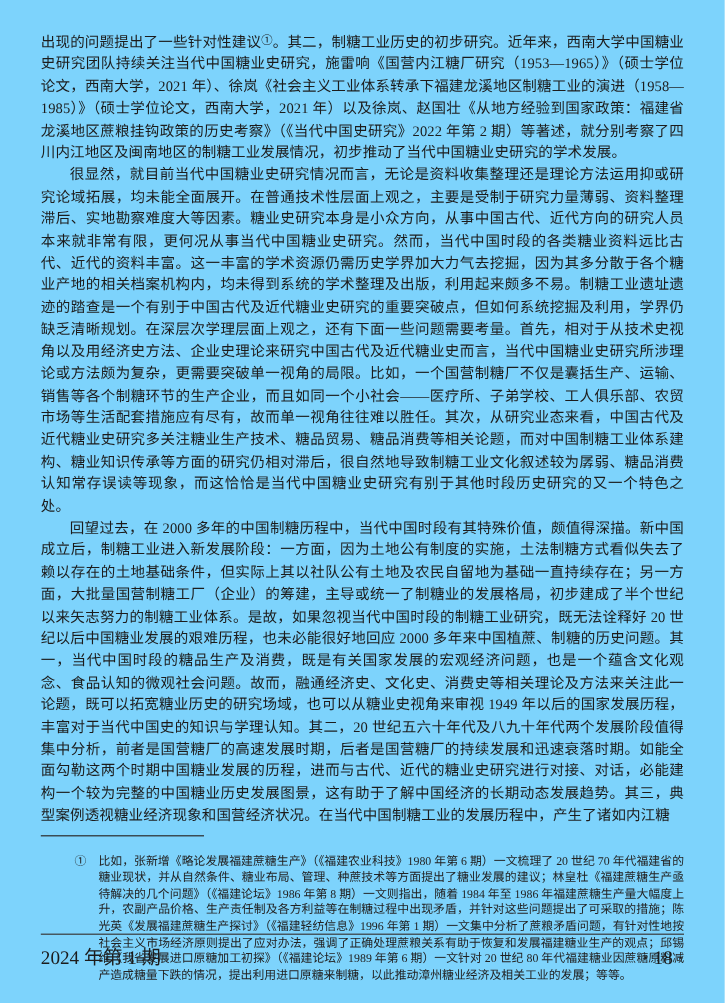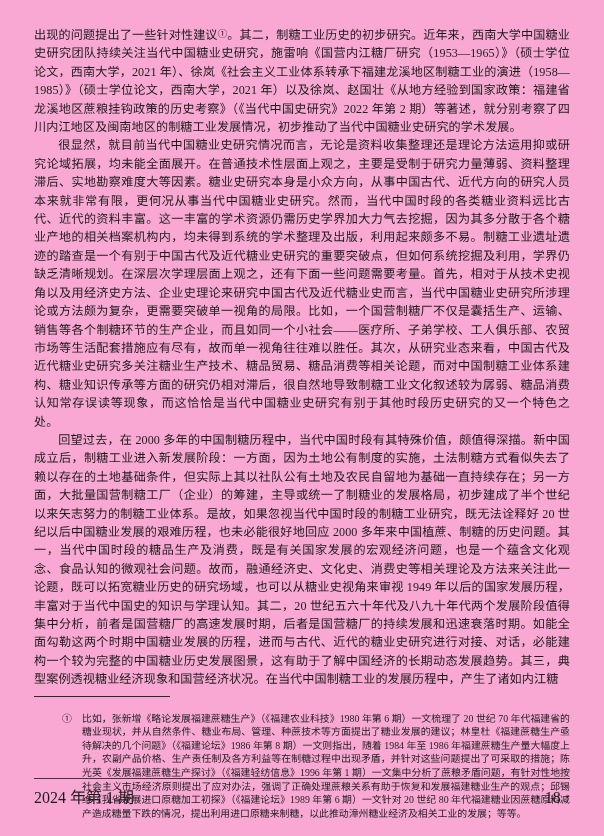--- a/index.html
+++ b/index.html
@@ -6,21 +6,21 @@
     margin: 0;
     padding: 0;
     background: #fbfbf8;
   }
   .page {
     position: relative;
     width: 604px;
     height: 836px;
     margin: 0 auto;
     box-sizing: border-box;
-    background: #f9a8d4;
+    background: #7dd3fc;
     color: #1c1c1c;
     font-family: "Liberation Serif", "DejaVu Serif", serif;
     padding: 26px 34px 0 34px;
     overflow: hidden;
   }
   .body-text {
     font-size: 12.1px;
     line-height: 18.4px;
     text-align: justify;
     text-justify: inter-ideograph;

